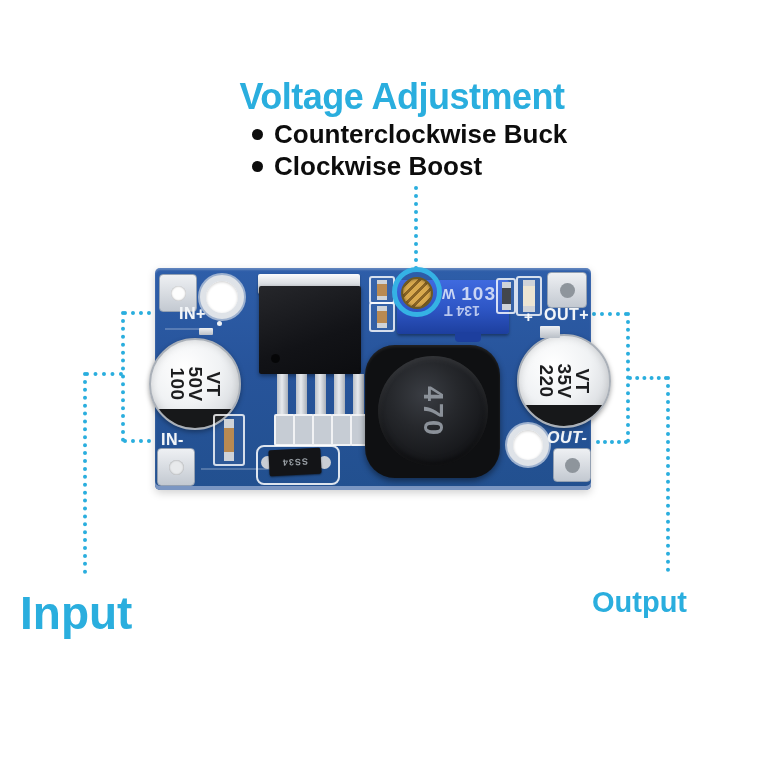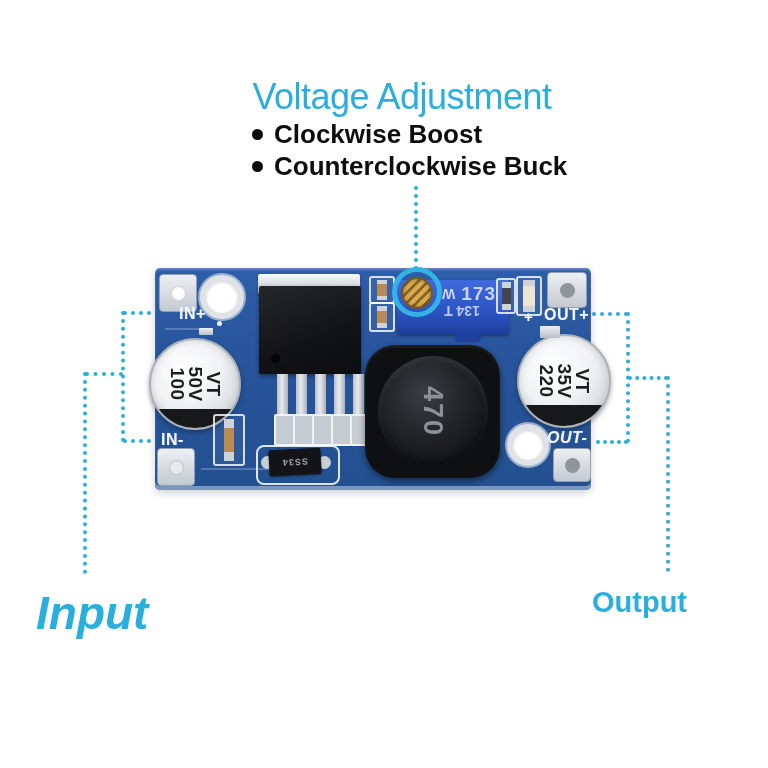--- a/index.html
+++ b/index.html
@@ -8,21 +8,21 @@
     --pot:#2d55c4;
   }
   html,body{margin:0;padding:0;background:#ffffff;}
   .stage{
     position:relative;width:768px;height:768px;background:#ffffff;overflow:hidden;
     font-family:"Liberation Sans",sans-serif;
   }
   
   .title{
     position:absolute;left:232px;top:76px;width:340px;margin:0;
-    font-size:36px;font-weight:normal;letter-spacing:-0.5px;color:var(--accent);
+    font-size:36px;font-weight:bold;letter-spacing:-0.5px;color:var(--accent);
     white-space:nowrap;text-align:center;
   }
   .bullets{position:absolute;left:252px;top:118px;}
   .bullet-line{display:flex;align-items:center;height:32px;font-size:26px;font-weight:bold;color:#0d0d0d;white-space:nowrap;}
   .bullet-dot{width:11px;height:11px;border-radius:50%;background:#0d0d0d;margin-right:11px;flex:0 0 auto;}
   .big-label{position:absolute;font-weight:bold;color:var(--accent);white-space:nowrap;margin:0;}
   .big-value{position:absolute;font-weight:bold;color:#121212;white-space:nowrap;margin:0;}
   
   .dh{position:absolute;height:0;border-top:4px dotted var(--accent);}
   .dv{position:absolute;width:0;border-left:4px dotted var(--accent);}
@@ -108,25 +108,25 @@
 </style>
 </head>
 <body>
 
 <div class="stage">
 
   <h1 class="title">Voltage Adjustment</h1>
   <div class="bullets">
     <div class="bullet-line">
       <span class="bullet-dot"></span>
-      <span>Clockwise Boost</span>
+      <span>Counterclockwise Buck</span>
     </div>
     <div class="bullet-line">
       <span class="bullet-dot"></span>
-      <span>Counterclockwise Buck</span>
+      <span>Clockwise Boost</span>
     </div>
   </div>
 
   <div class="dv" style="left:414px;top:186px;height:84px;"></div>
   <div class="dh" style="left:123px;top:311px;width:36px;"></div>
   <div class="dv" style="left:121px;top:311px;height:131px;"></div>
   <div class="dh" style="left:123px;top:439px;width:36px;"></div>
   <div class="dh" style="left:85px;top:372px;width:38px;"></div>
   <div class="dv" style="left:83px;top:372px;height:202px;"></div>
   <div class="dh" style="left:592px;top:312px;width:36px;"></div>
@@ -177,21 +177,21 @@
     <div class="lead-pad" style="left:138px;top:146px;"></div>
     <div class="lead-pad" style="left:157px;top:146px;"></div>
     <div class="lead-pad" style="left:176px;top:146px;"></div>
     <div class="lead-pad" style="left:195px;top:146px;"></div>
 
     <div class="pot" style="left:242px;top:12px;width:112px;height:54px;"></div>
     <div class="pot-tab" style="left:300px;top:64px;width:26px;height:10px;"></div>
     <div class="screw" style="left:246px;top:9px;width:28px;height:28px;"></div>
     <div class="pot-m1" style="left:278px;top:16px;width:72px;height:20px;">
       <span class="pfx">W</span>
-      <span class="val">173</span>
+      <span class="val">103</span>
     </div>
     <div class="pot-m2" style="left:272px;top:35px;width:70px;">134 T</div>
 
     <div class="ind" style="left:210px;top:77px;width:135px;height:133px;"></div>
     <div class="ind-core" style="left:223px;top:88px;width:110px;height:110px;">
       <span>470</span>
     </div>
 
     <div class="cap" style="left:-6px;top:70px;width:88px;height:88px;">
       <div class="cap-band" style="height:22px;"></div>
@@ -231,15 +231,15 @@
       </div>
     <div class="smdbox" style="left:58px;top:146px;width:28px;height:48px;">
         <div class="chip-tan"></div>
       </div>
     <div class="sliver" style="left:385px;top:58px;width:20px;height:12px;"></div>
     <div class="sliver" style="left:44px;top:60px;width:14px;height:7px;"></div>
   </div>
 
   <div class="ring"></div>
 
-  <p class="big-label" style="left:36px;top:586px;font-size:46px;font-style:italic;">Input</p>
+  <p class="big-label" style="left:20px;top:586px;font-size:46px;">Input</p>
   <p class="big-label" style="left:592px;top:586px;font-size:29px;">Output</p>
 </div>
 
 </body></html>

